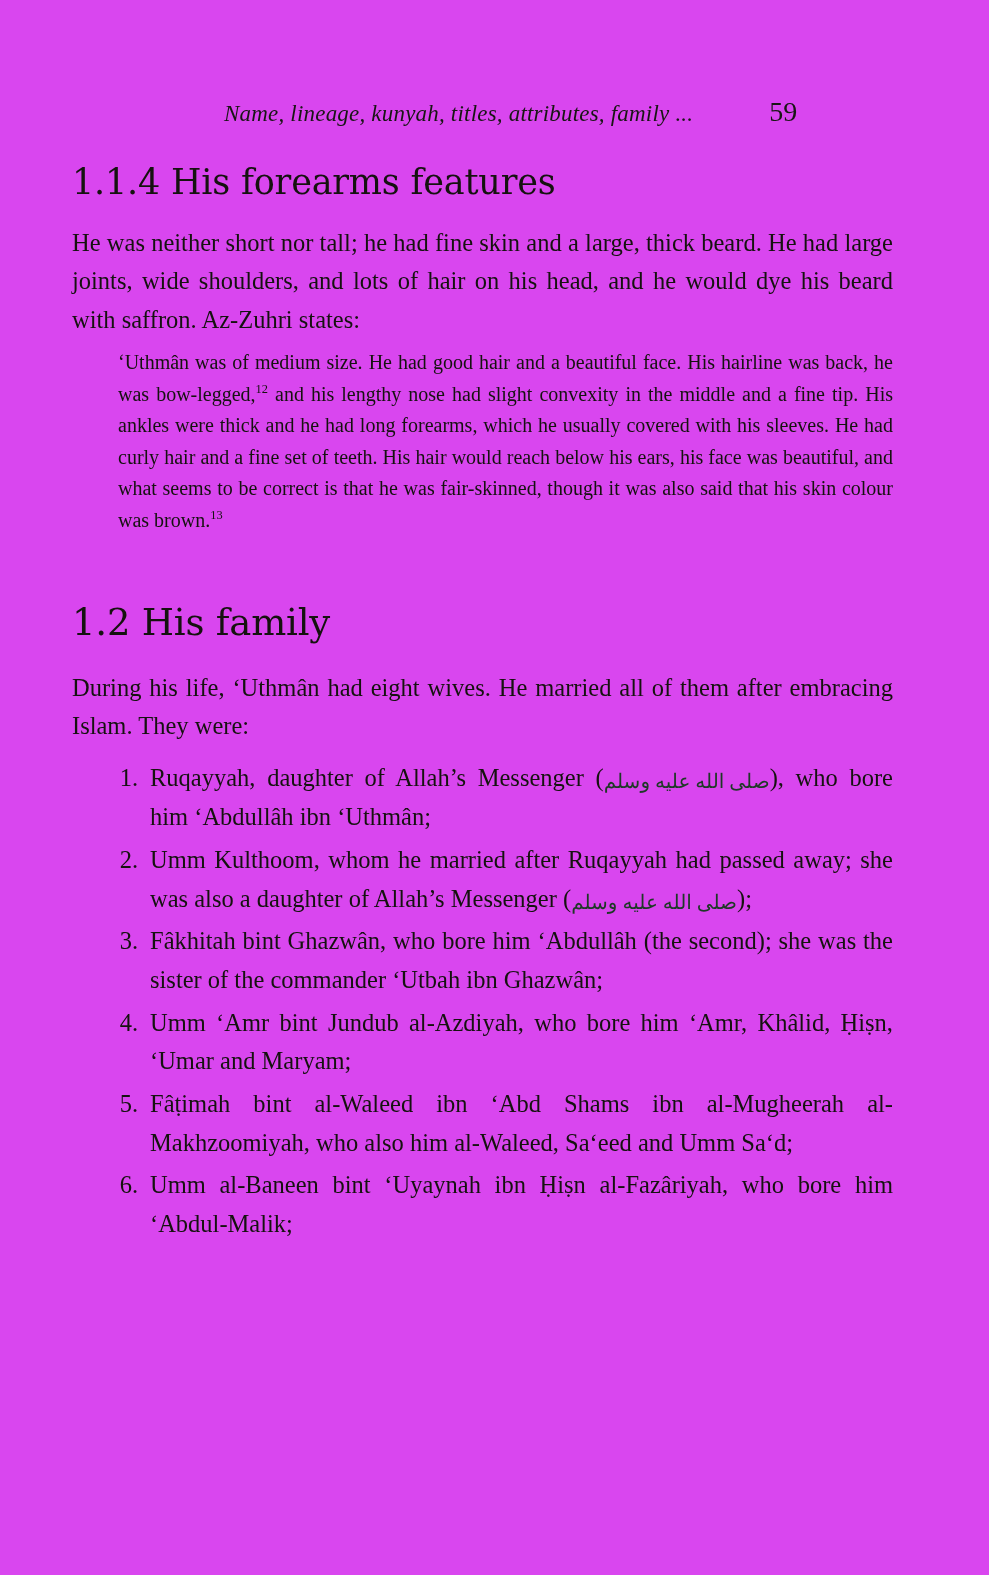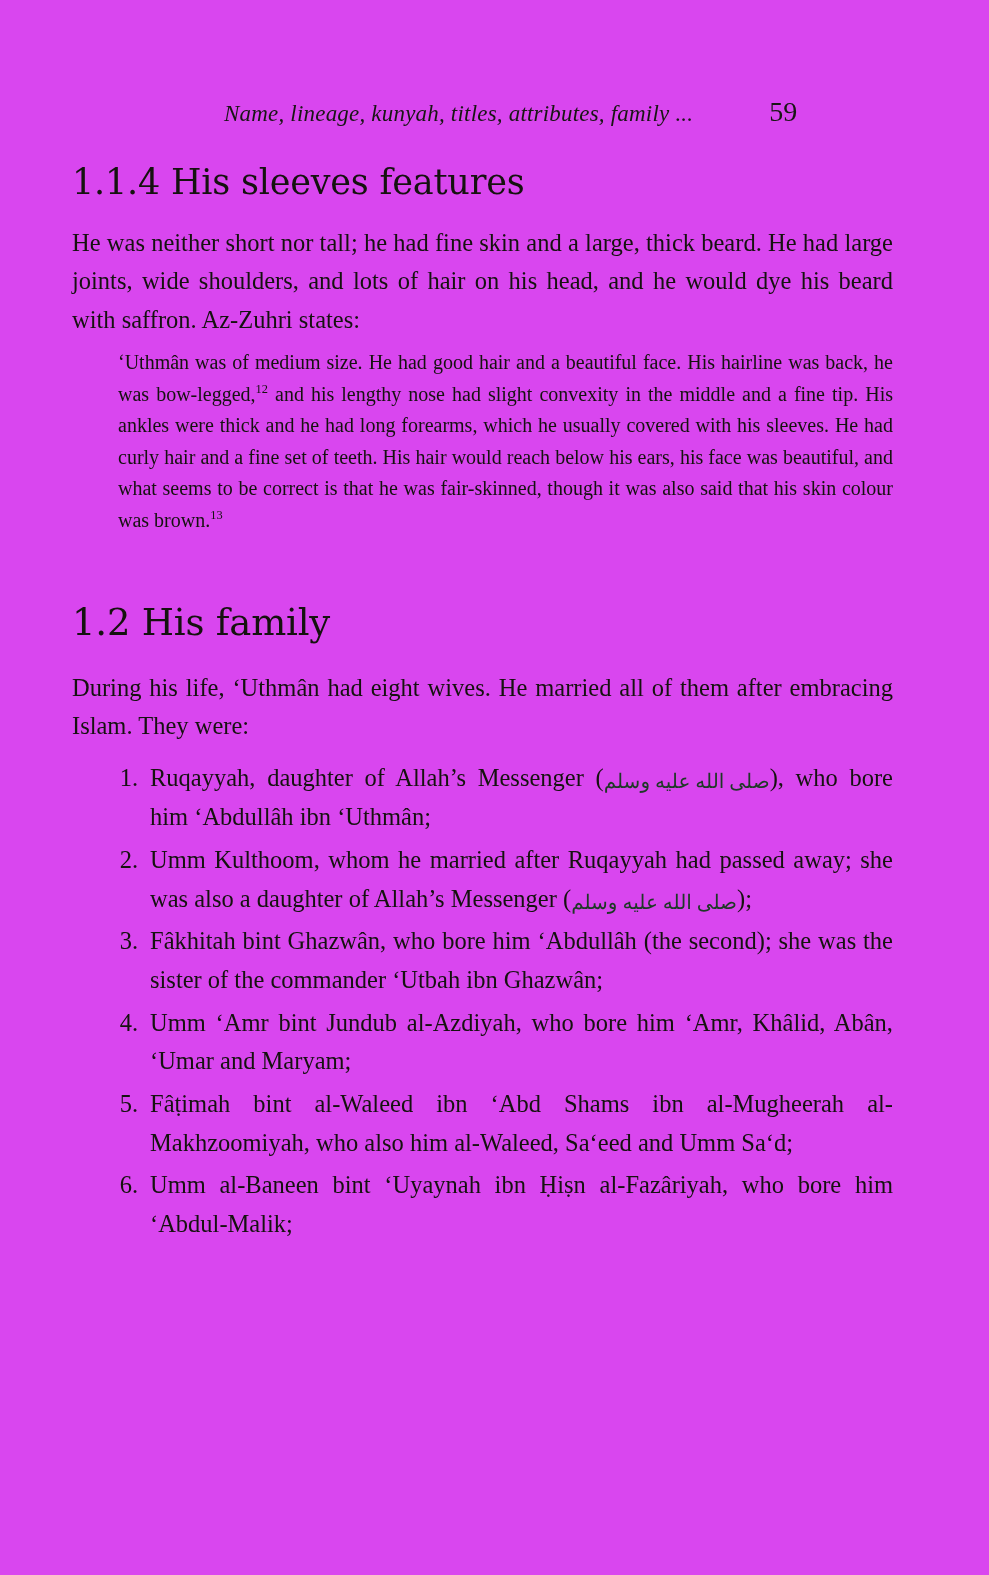--- a/index.html
+++ b/index.html
@@ -119,34 +119,34 @@
 </head>
 <body>
 
 <div class="page">
 
   <div class="running-head">
     <span class="rh-title">Name, lineage, kunyah, titles, attributes, family ...</span>
     <span class="rh-page">59</span>
   </div>
 
-  <h2 class="section-heading">1.1.4 His sleeves features</h2>
+  <h2 class="section-heading">1.1.4 His forearms features</h2>
 
   <p class="body-text">He was neither short nor tall; he had fine skin and a large, thick beard. He had large joints, wide shoulders, and lots of hair on his head, and he would dye his beard with saffron. Az-Zuhri states:</p>
 
   <div class="quote">
     <p><span>‘Uthmân was of medium size. He had good hair and a beautiful face. His hairline was back, he was bow-legged,</span><sup>12</sup><span> and his lengthy nose had slight convexity in the middle and a fine tip. His ankles were thick and he had long forearms, which he usually covered with his sleeves. He had curly hair and a fine set of teeth. His hair would reach below his ears, his face was beautiful, and what seems to be correct is that he was fair-skinned, though it was also said that his skin colour was brown.</span><sup>13</sup></p>
   </div>
 
   <h2 class="section-heading family">1.2 His family</h2>
 
   <p class="body-text intro-para">During his life, ‘Uthmân had eight wives. He married all of them after embracing Islam. They were:</p>
 
   <ol class="wives">
     <li><span>Ruqayyah, daughter of Allah’s Messenger (</span><span class="seal">صلى الله عليه وسلم</span><span>), who bore him ‘Abdullâh ibn ‘Uthmân;</span></li>
     <li><span>Umm Kulthoom, whom he married after Ruqayyah had passed away; she was also a daughter of Allah’s Messenger (</span><span class="seal">صلى الله عليه وسلم</span><span>);</span></li>
     <li><span>Fâkhitah bint Ghazwân, who bore him ‘Abdullâh (the second); she was the sister of the commander ‘Utbah ibn Ghazwân;</span></li>
-    <li><span>Umm ‘Amr bint Jundub al-Azdiyah, who bore him ‘Amr, Khâlid, Abân, ‘Umar and Maryam;</span></li>
+    <li><span>Umm ‘Amr bint Jundub al-Azdiyah, who bore him ‘Amr, Khâlid, Ḥiṣn, ‘Umar and Maryam;</span></li>
     <li><span>Fâṭimah bint al-Waleed ibn ‘Abd Shams ibn al-Mugheerah al-Makhzoomiyah, who also him al-Waleed, Sa‘eed and Umm Sa‘d;</span></li>
     <li><span>Umm al-Baneen bint ‘Uyaynah ibn Ḥiṣn al-Fazâriyah, who bore him ‘Abdul-Malik;</span></li>
   </ol>
 
 </div>
 
 </body></html>

